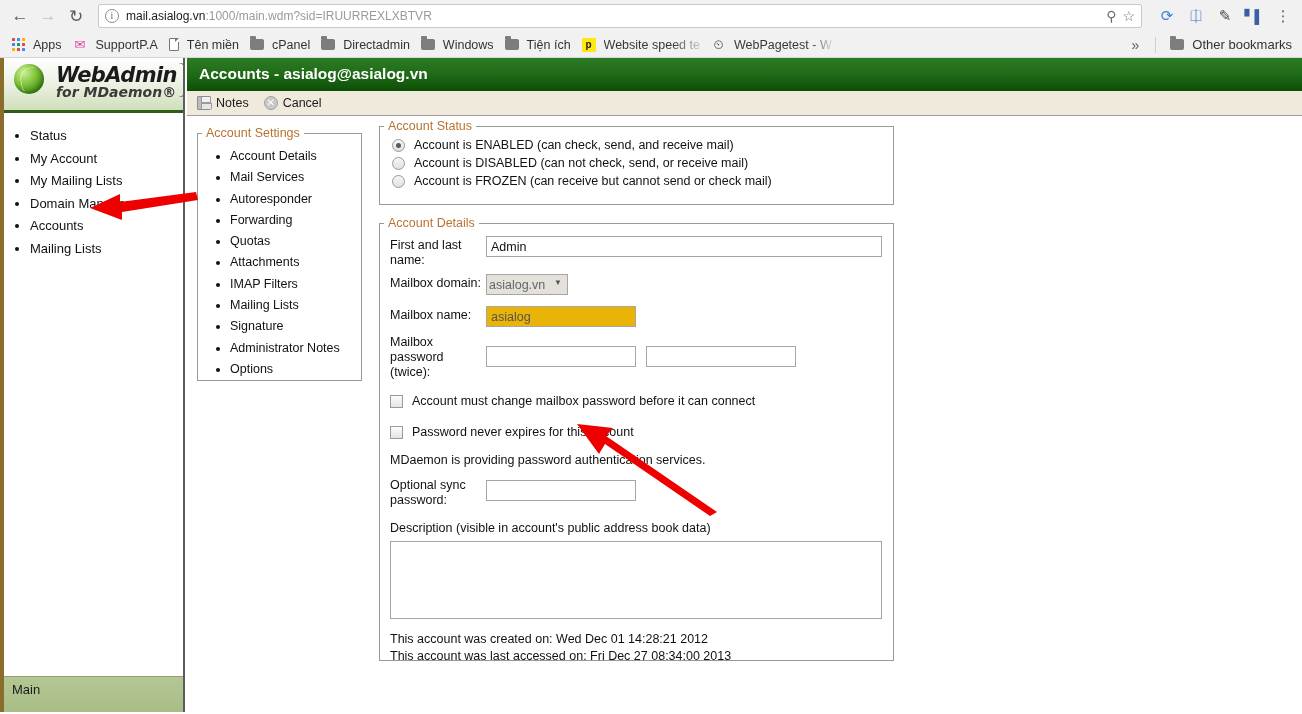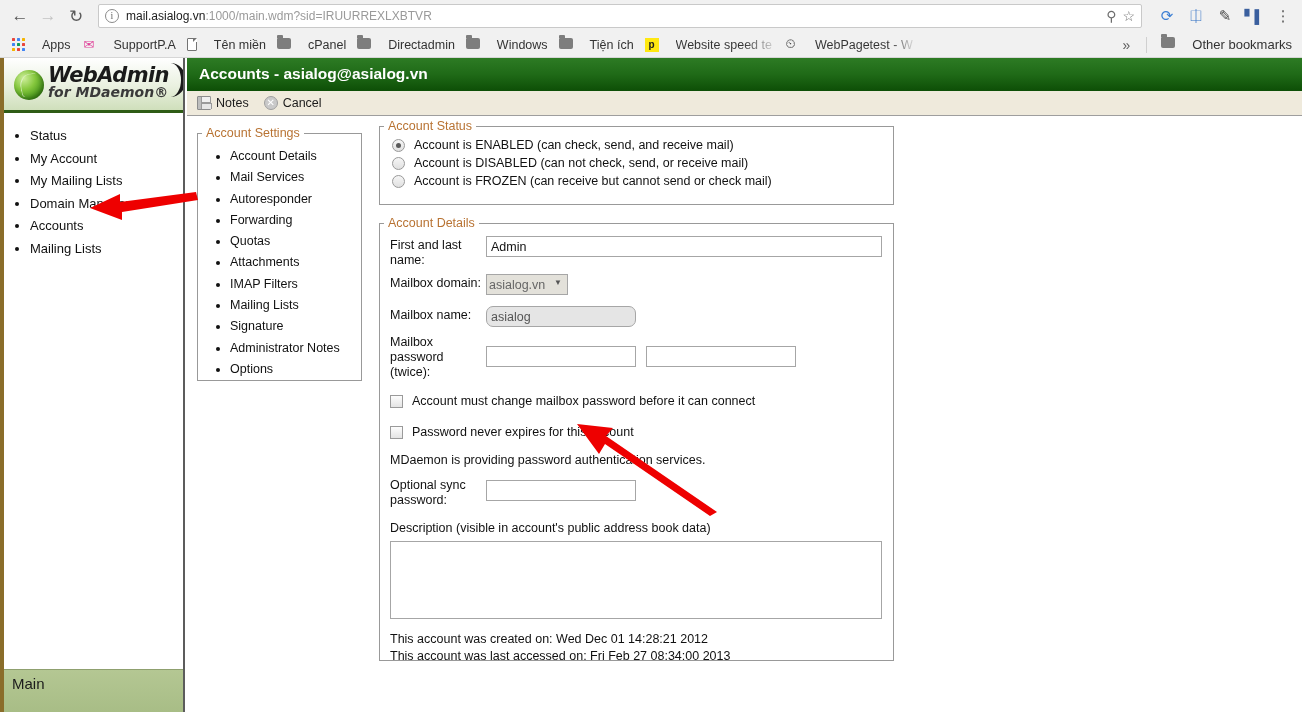--- a/index.html
+++ b/index.html
@@ -84,22 +84,22 @@
     display: flex;
     align-items: center;
     background: #f1f1f1;
     padding: 0 4px 0 8px;
     position: relative;
     font-size: 12.5px;
     color: #333333;
     border-bottom: 1px solid #d6d6d6;
   }
   .bm {
-    display: flex; 
-    gap: 17px;
+    display: flex; align-items: center;
+    gap: 8px;
     padding: 2px 7px 2px 4px;
     white-space: nowrap;
     flex: 0 0 auto;
   }
   .bm-label { color: #333; }
   .apps-grid {
     width: 13px; height: 13px;
     display: grid;
     grid-template-columns: repeat(3, 3px);
     grid-template-rows: repeat(3, 3px);
@@ -169,21 +169,21 @@
   #logo-box {
     height: 55px;
     background: linear-gradient(to bottom, #ffffff 0%, #e9f0df 55%, #cfdfbb 100%);
     border-bottom: 3px solid #2f5c16;
     position: relative;
     overflow: hidden;
   }
   #logo-inner {
     position: absolute;
     left: 10px; top: 6px;
-    display: flex; align-items: flex-end;
+    display: flex; align-items: flex-start; gap: 8px;
   }
   #globe {
     width: 30px; height: 30px;
     border-radius: 50%;
     background: radial-gradient(circle at 33% 28%, #cdee9a 0%, #86c83e 38%, #3f8f16 75%, #2a6a0c 100%);
     position: relative;
     flex: 0 0 auto;
     box-shadow: inset -2px -2px 4px rgba(0,0,0,.25);
   }
   #globe:after {
@@ -228,24 +228,24 @@
     padding: 14px 0 0 26px;
     font-size: 13px;
     color: #111;
   }
   #nav-list li { margin-bottom: 5.5px; line-height: 17px; }
   #nav-list li span { cursor: pointer; }
 
   #main-status {
     position: absolute;
     left: 0; bottom: 0;
-    width: 179px; height: 43px;
+    width: 179px; height: 36px;
     background: linear-gradient(to bottom,#b4c793 0%, #a8bd86 100%);
     border-top: 1px solid #8fa06f;
-    font-size: 15px;
+    font-size: 13px;
     color: #1b1b1b;
     padding: 5px 0 0 8px;
   }
 
   
   #content {
     position: absolute;
     left: 187px; top: 0;
     width: 1115px; height: 654px;
     background: #ffffff;
@@ -380,21 +380,21 @@
   }
   input.txt {
     font-family: "Liberation Sans", sans-serif;
     font-size: 12.5px;
     color: #111;
     height: 21px;
     border: 1px solid #a6a6a6;
     background: #ffffff;
     padding: 0 4px;
   }
-  input.txt.ro { background: #e5e5e5; color: #555; border-radius: 7px; }
+  input.txt.ro { background: #eab308; color: #555; }
   select.sel {
     font-family: "Liberation Sans", sans-serif;
     font-size: 12.5px;
     color: #666;
     height: 21px;
     border: 1px solid #a6a6a6;
     background: #e3e1da;
     padding: 0 2px;
     -webkit-appearance: none; appearance: none;
   }
@@ -656,21 +656,21 @@
         <div class="fld-row" style="margin-top:9px">
           <div class="fld-label">Optional sync<br>password:</div>
           <input class="txt" type="password" style="width: 150px; margin-top: 4px;">
         </div>
 
         <div class="plain-txt" style="margin-top:13px">Description (visible in account's public address book data)</div>
 
         <textarea class="desc" style="margin-top: 6px;"></textarea>
 
         <div class="stamp" style="margin-top:8px">This account was created on: Wed Dec 01 14:28:21 2012</div>
-        <div class="stamp">This account was last accessed on: Fri Feb 27 08:34:00 2013</div>
+        <div class="stamp">This account was last accessed on: Fri Dec 27 08:34:00 2013</div>
       </fieldset>
 
     </div>
   </div>
 
   <svg class="arrow-svg" id="arrow-1" width="110" height="40" viewBox="0 0 110 40">
     <g fill="#ee0000">
       <polygon points="0,22 30,8 30,16 106,6 108,14 32,26 32,34"></polygon>
     </g>
   </svg>

